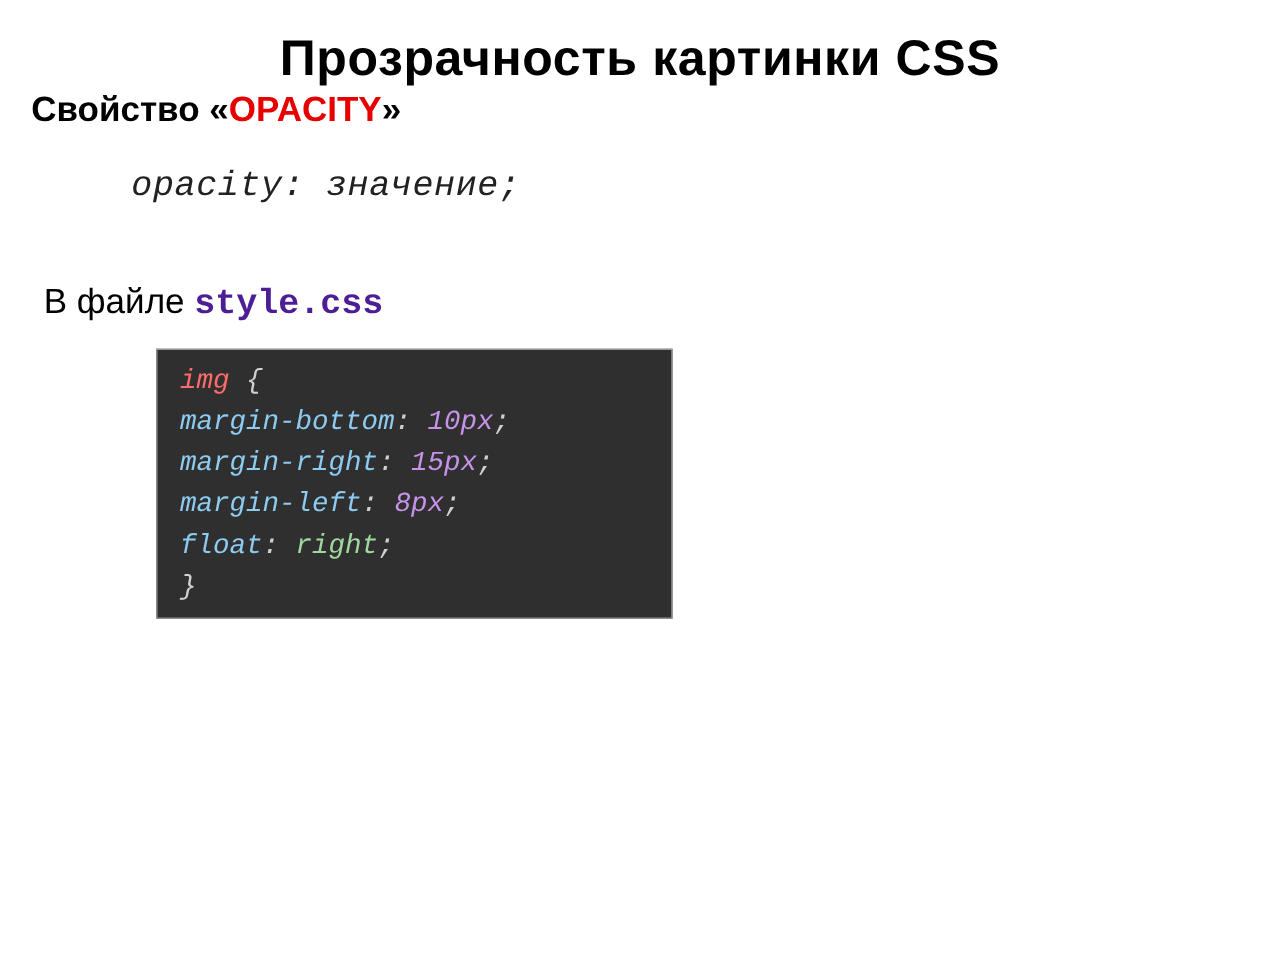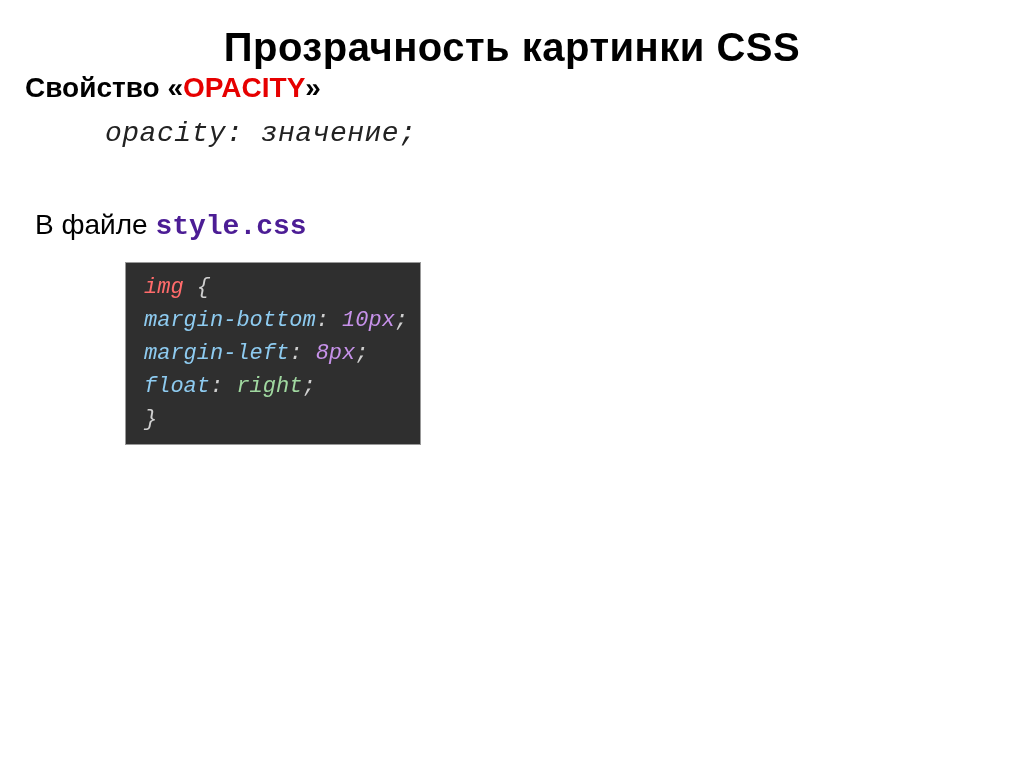--- a/index.html
+++ b/index.html
@@ -14,21 +14,21 @@
     h1 {
       text-align: center;
       font-size: 40px;
       font-weight: bold;
       margin-bottom: 2px;
       letter-spacing: 0.5px;
     }
     .property-line {
       font-size: 28px;
       font-weight: bold;
-      margin-bottom: 14px;
+      margin-bottom: 30px;
       padding-left: 0;
     }
     .property-line .highlight {
       color: #e60000;
     }
     .syntax-line {
       font-family: "Courier New", monospace;
       font-size: 28px;
       color: #222;
       margin-left: 80px;
@@ -42,21 +42,21 @@
       margin-bottom: 20px;
     }
     .file-line .filename {
       font-family: "Courier New", monospace;
       color: #4c1d95;
       font-weight: bold;
     }
     .code-block {
       background: #2f2f2f;
       border: 1px solid #999;
-      width: 296px;
+      width: 413px;
       margin-left: 100px;
       padding: 8px 12px 8px 18px;
       font-family: "Courier New", monospace;
       font-style: italic;
       font-size: 22px;
       line-height: 1.5;
     }
     .code-block .selector { color: #ff6b6b; }
     .code-block .prop { color: #8ecbf0; }
     .code-block .value-num { color: #c792ea; }
@@ -77,17 +77,18 @@
 <div class="syntax-line">opacity: значение;</div>
 
 <div class="file-line">
   <span>В файле </span><span class="filename">style.css</span>
 </div>
 
 <div class="code-block">
   <div class="code-line"><span class="selector">img</span><span class="brace"> {</span></div>
   <div id="code-lines">
       <div class="code-line"><span class="prop">margin-bottom</span><span class="colon">: </span><span class="value-num">10px</span><span class="semi">;</span></div>
+      <div class="code-line"><span class="prop">margin-right</span><span class="colon">: </span><span class="value-num">15px</span><span class="semi">;</span></div>
       <div class="code-line"><span class="prop">margin-left</span><span class="colon">: </span><span class="value-num">8px</span><span class="semi">;</span></div>
       <div class="code-line"><span class="prop">float</span><span class="colon">: </span><span class="value-word">right</span><span class="semi">;</span></div>
     </div>
   <div class="code-line"><span class="brace">}</span></div>
 </div>
 
 </body></html>

